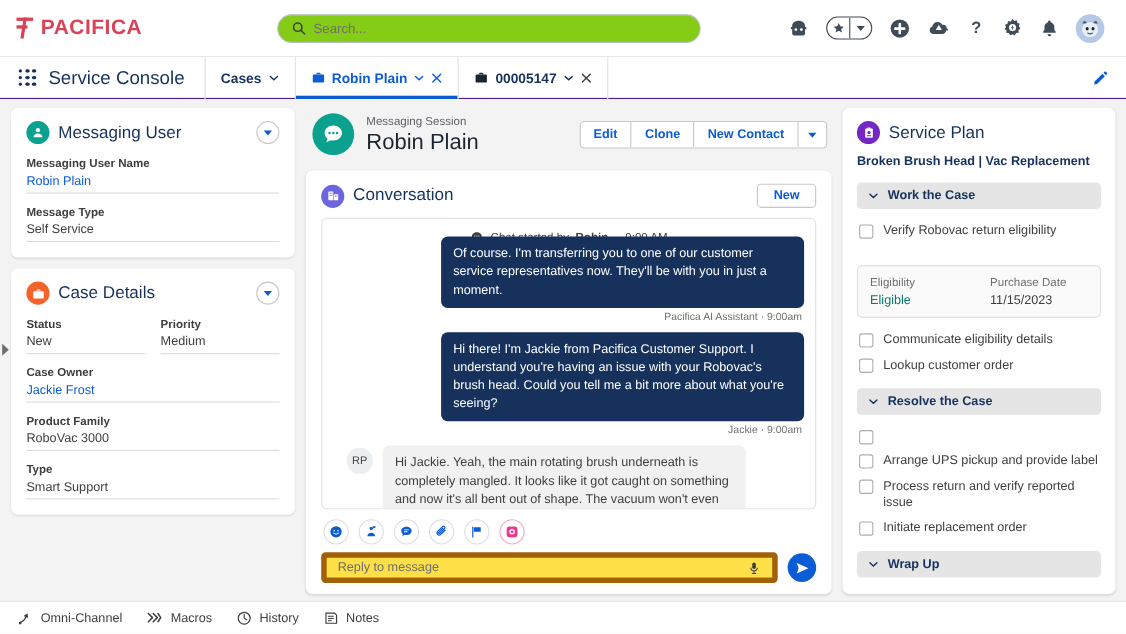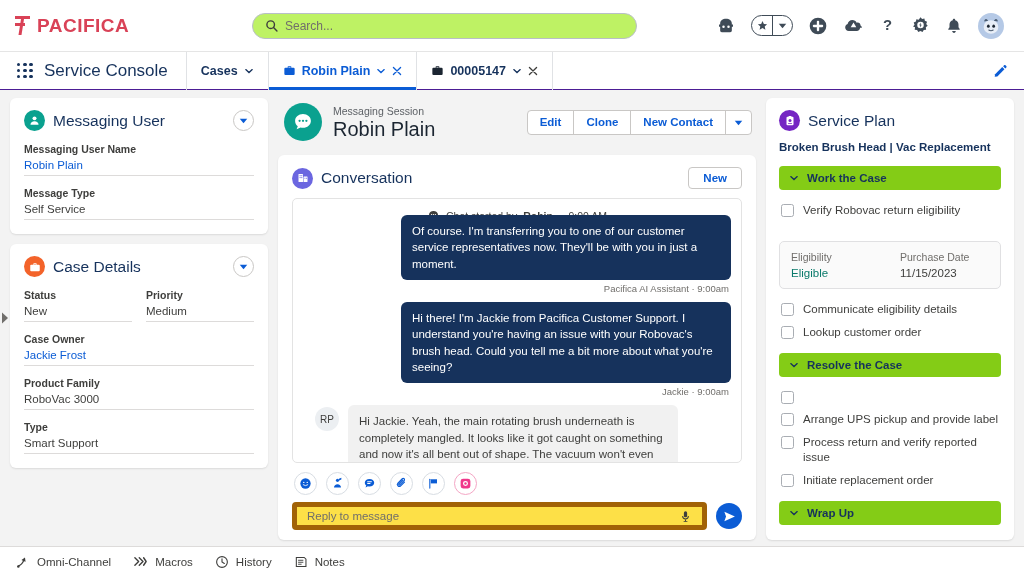--- a/index.html
+++ b/index.html
@@ -31,21 +31,21 @@
   .brand-mark i.b3 { top: 0px; left: 5.5px; width: 3.2px; height: 19px; transform: skewX(-9deg); }
   .brand-name {
     font-size: 19px; font-weight: bold; color: #d94257;
     letter-spacing: 0.5px;
   }
 
   .global-search {
     position: absolute; left: 252px; width: 385px;
     height: 26px;
     border: 1px solid #b9bfc7; border-radius: 14px;
-    background: #bef264;
+    background: #84cc16;
     display: flex; align-items: center; gap: 7px;
     padding: 0 12px;
     justify-content: flex-end;
   }
   .global-search .sicon { flex: 0 0 auto; }
   .global-search input {
     border: none; outline: none; background: transparent;
     font-family: inherit; font-size: 12px; color: #3e3e3c;
     width: 100%;
   }
@@ -263,21 +263,21 @@
   
   .sp-card {
     flex: 1 1 auto; min-height: 0; overflow: hidden;
     display: flex; flex-direction: column; padding: 12px 13px;
   }
   .sp-subtitle {
     font-size: 11.5px; font-weight: bold; color: #16325c;
     margin-bottom: 13px;
   }
   .sp-section {
-    background: #84cc16; border-radius: 4px;
+    background: #e5e5e5; border-radius: 4px;
     padding: 6px 10px; margin-bottom: 9px;
     display: flex; align-items: center; gap: 8px; cursor: pointer;
   }
   .sp-section-label { font-size: 11.5px; font-weight: bold; color: #16325c; }
   .sp-task {
     display: flex; align-items: flex-start; gap: 9px;
     padding: 4px 2px 4px 2px;
   }
   .cbox {
     width: 13px; height: 13px; border: 1px solid #a9adb3;

